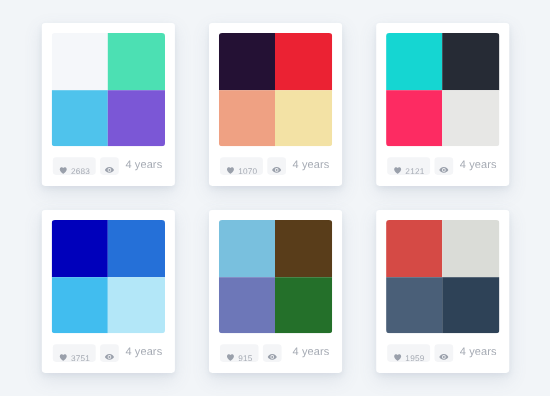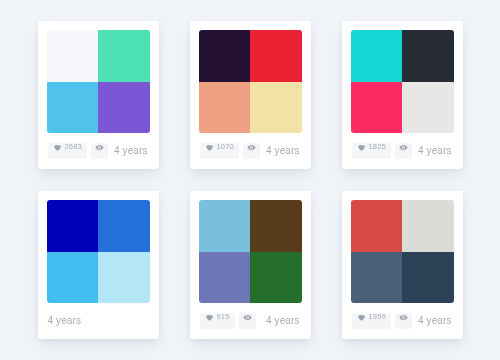--- a/index.html
+++ b/index.html
@@ -59,21 +59,21 @@
   .stats {
     display: flex;
     align-items: center;
     gap: 4px;
   }
   .pill {
     background: #f4f5f7;
     border-radius: 3px;
     height: 16px;
     display: flex;
-    align-items: flex-start;
+    align-items: flex-end;
     gap: 3px;
     padding: 0 5px;
     box-sizing: border-box;
   }
   .pill.icon-only { padding: 0 4px; }
   .heart-icon, .eye-icon {
     display: block;
     width: 9px;
     height: 9px;
     fill: #9aa0ab;
@@ -151,39 +151,52 @@
       <div class="swatch" style="background: rgb(38, 43, 53);"></div>
       <div class="swatch" style="background: rgb(253, 43, 98);"></div>
       <div class="swatch" style="background: rgb(231, 231, 229);"></div>
     </div>
     <div class="card-footer">
       <div class="stats">
         <div class="pill">
           <svg class="heart-icon" viewBox="0 0 24 24">
             <path d="M12 21s-8.5-5.4-8.5-11A4.9 4.9 0 0 1 12 7a4.9 4.9 0 0 1 8.5 3c0 5.6-8.5 11-8.5 11z"></path>
           </svg>
-          <span class="like-count">1825</span>
+          <span class="like-count">2121</span>
         </div>
         <div class="pill icon-only">
           <svg class="eye-icon" viewBox="0 0 24 24">
             <path d="M12 5C6.5 5 2.2 9.3 1 12c1.2 2.7 5.5 7 11 7s9.8-4.3 11-7c-1.2-2.7-5.5-7-11-7zm0 11.5A4.5 4.5 0 1 1 12 7.5a4.5 4.5 0 0 1 0 9zm0-7a2.5 2.5 0 1 0 0 5 2.5 2.5 0 0 0 0-5z"></path>
           </svg>
         </div>
       </div>
       <div class="age">4 years</div>
     </div>
   </div>
     <div class="card">
     <div class="palette">
       <div class="swatch" style="background: rgb(0, 0, 187);"></div>
       <div class="swatch" style="background: rgb(37, 112, 216);"></div>
       <div class="swatch" style="background: rgb(65, 189, 239);"></div>
       <div class="swatch" style="background: rgb(179, 231, 248);"></div>
     </div>
     <div class="card-footer">
+      <div class="stats">
+        <div class="pill">
+          <svg class="heart-icon" viewBox="0 0 24 24">
+            <path d="M12 21s-8.5-5.4-8.5-11A4.9 4.9 0 0 1 12 7a4.9 4.9 0 0 1 8.5 3c0 5.6-8.5 11-8.5 11z"></path>
+          </svg>
+          <span class="like-count">3751</span>
+        </div>
+        <div class="pill icon-only">
+          <svg class="eye-icon" viewBox="0 0 24 24">
+            <path d="M12 5C6.5 5 2.2 9.3 1 12c1.2 2.7 5.5 7 11 7s9.8-4.3 11-7c-1.2-2.7-5.5-7-11-7zm0 11.5A4.5 4.5 0 1 1 12 7.5a4.5 4.5 0 0 1 0 9zm0-7a2.5 2.5 0 1 0 0 5 2.5 2.5 0 0 0 0-5z"></path>
+          </svg>
+        </div>
+      </div>
       <div class="age">4 years</div>
     </div>
   </div>
     <div class="card">
     <div class="palette">
       <div class="swatch" style="background: rgb(121, 192, 222);"></div>
       <div class="swatch" style="background: rgb(89, 61, 26);"></div>
       <div class="swatch" style="background: rgb(109, 119, 184);"></div>
       <div class="swatch" style="background: rgb(36, 112, 42);"></div>
     </div>

